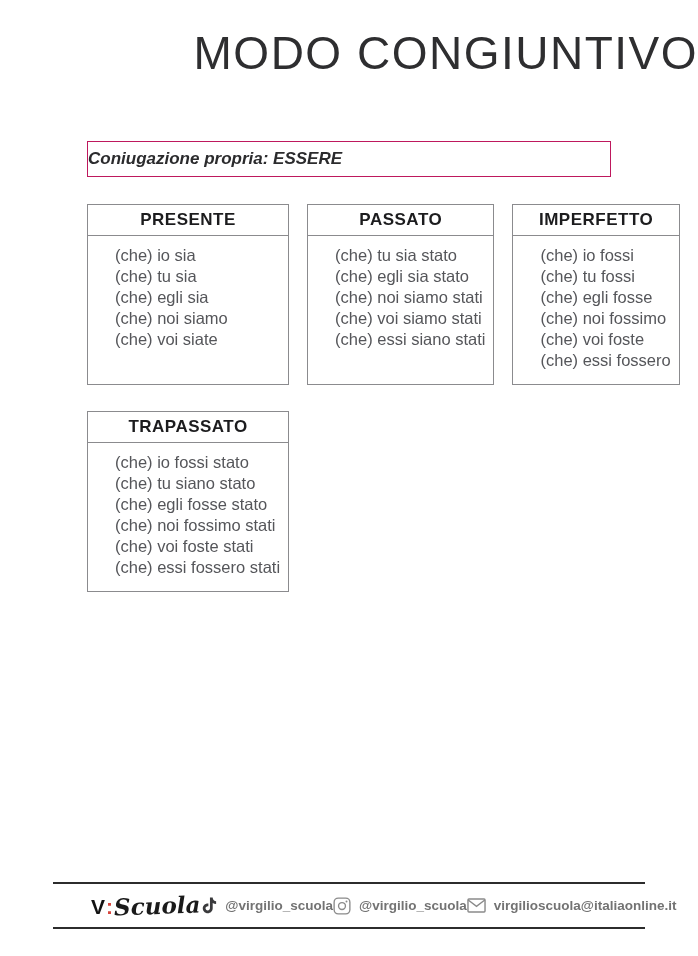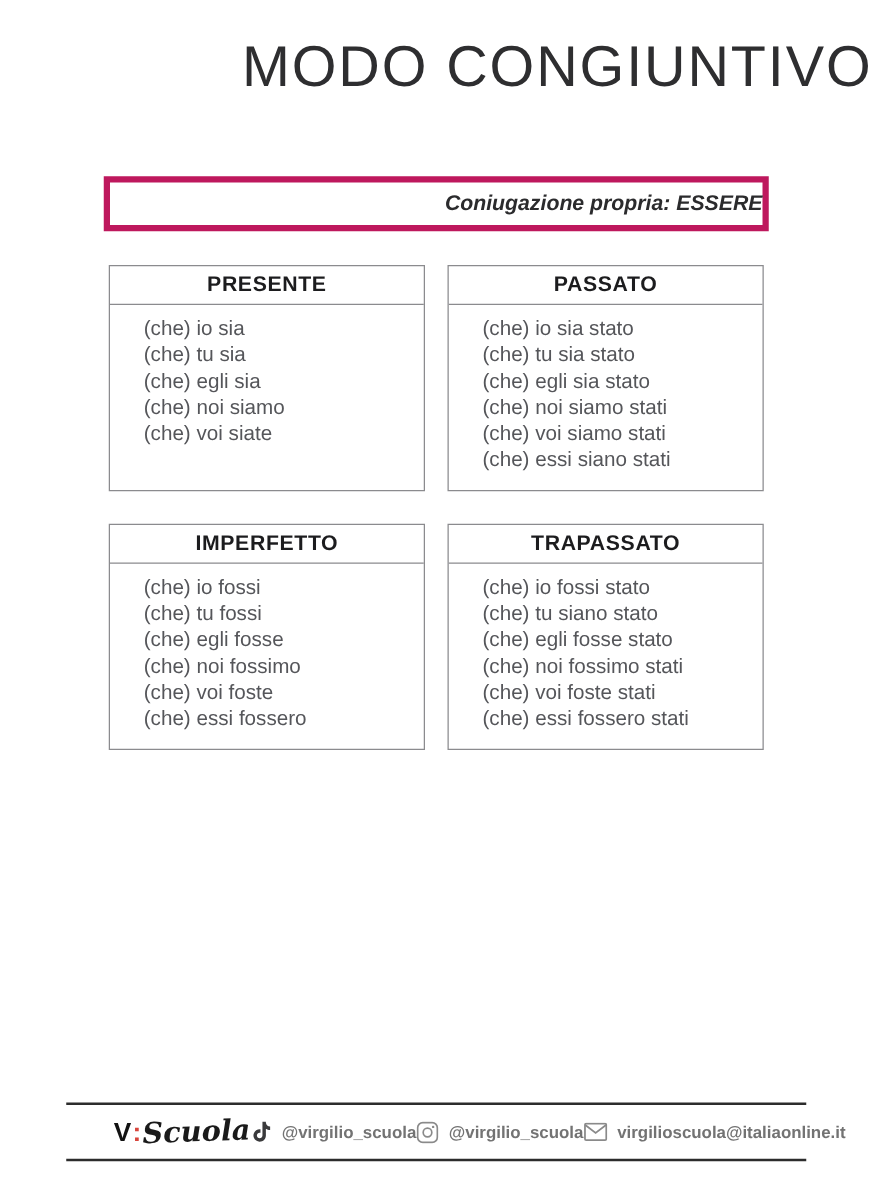--- a/index.html
+++ b/index.html
@@ -19,36 +19,36 @@
     font-size:46px;
     line-height:53px;
     font-weight:300;
     letter-spacing:1.5px;
     color:#2e2e30;
   }
   
   .subtitle-box{
     width:522px;
     margin:61px auto 0 auto;
-    border:5px solid #be185d;
+    border:1px solid #be185d;
     height:34px;
-    display:flex;align-items:center;justify-content:flex-end;
+    display:flex;align-items:center;justify-content:flex-start;
   }
   .subtitle-text{
     font-style:italic;
     font-weight:bold;
     font-size:17px;
     color:#2b2b2d;
   }
   
   .grid{
     width:524px;
     margin:27px auto 0 auto;
     display:grid;
-    grid-template-columns:1fr 1fr;
+    grid-template-columns:1fr 1fr 1fr;
     column-gap:18px;
     row-gap:26px;
   }
   .conj-box{
     border:1px solid #8b8b8e;
     background:#ffffff;
   }
   .box-header{
     border-bottom:1px solid #8b8b8e;
     height:30px;
@@ -147,21 +147,20 @@
       <li>(che) noi siamo</li>
       <li>(che) voi siate</li>
     </ul>
   </section>
 
   <section class="conj-box">
     <header class="box-header">
       <h2 class="tense-title">PASSATO</h2>
     </header>
     <ul class="box-body">
-      <li>(che) io sia stato</li>
       <li>(che) tu sia stato</li>
       <li>(che) egli sia stato</li>
       <li>(che) noi siamo stati</li>
       <li>(che) voi siamo stati</li>
       <li>(che) essi siano stati</li>
     </ul>
   </section>
 
   <section class="conj-box">
     <header class="box-header">

